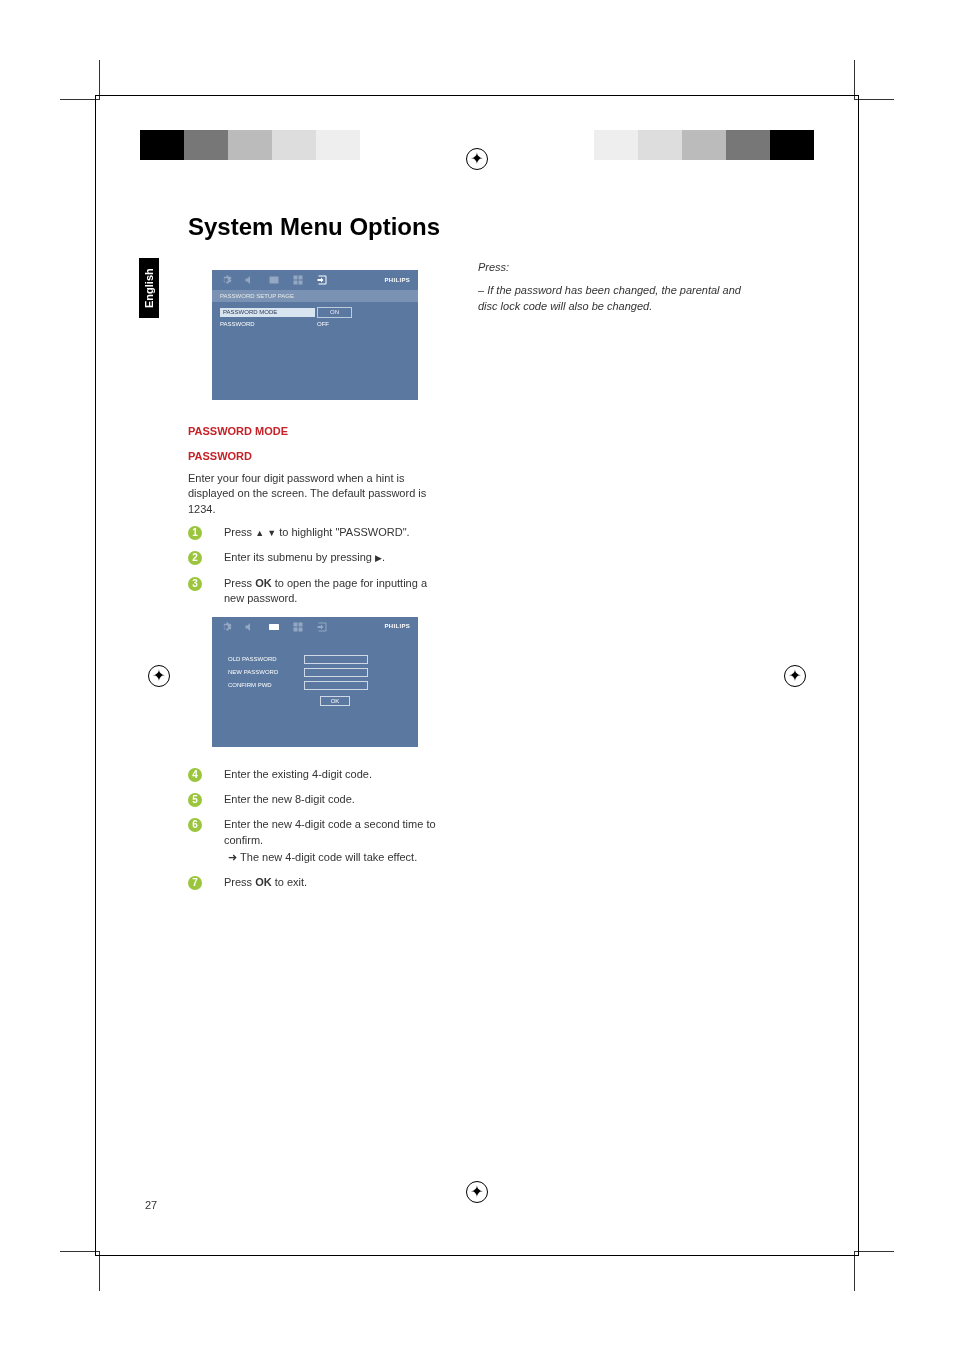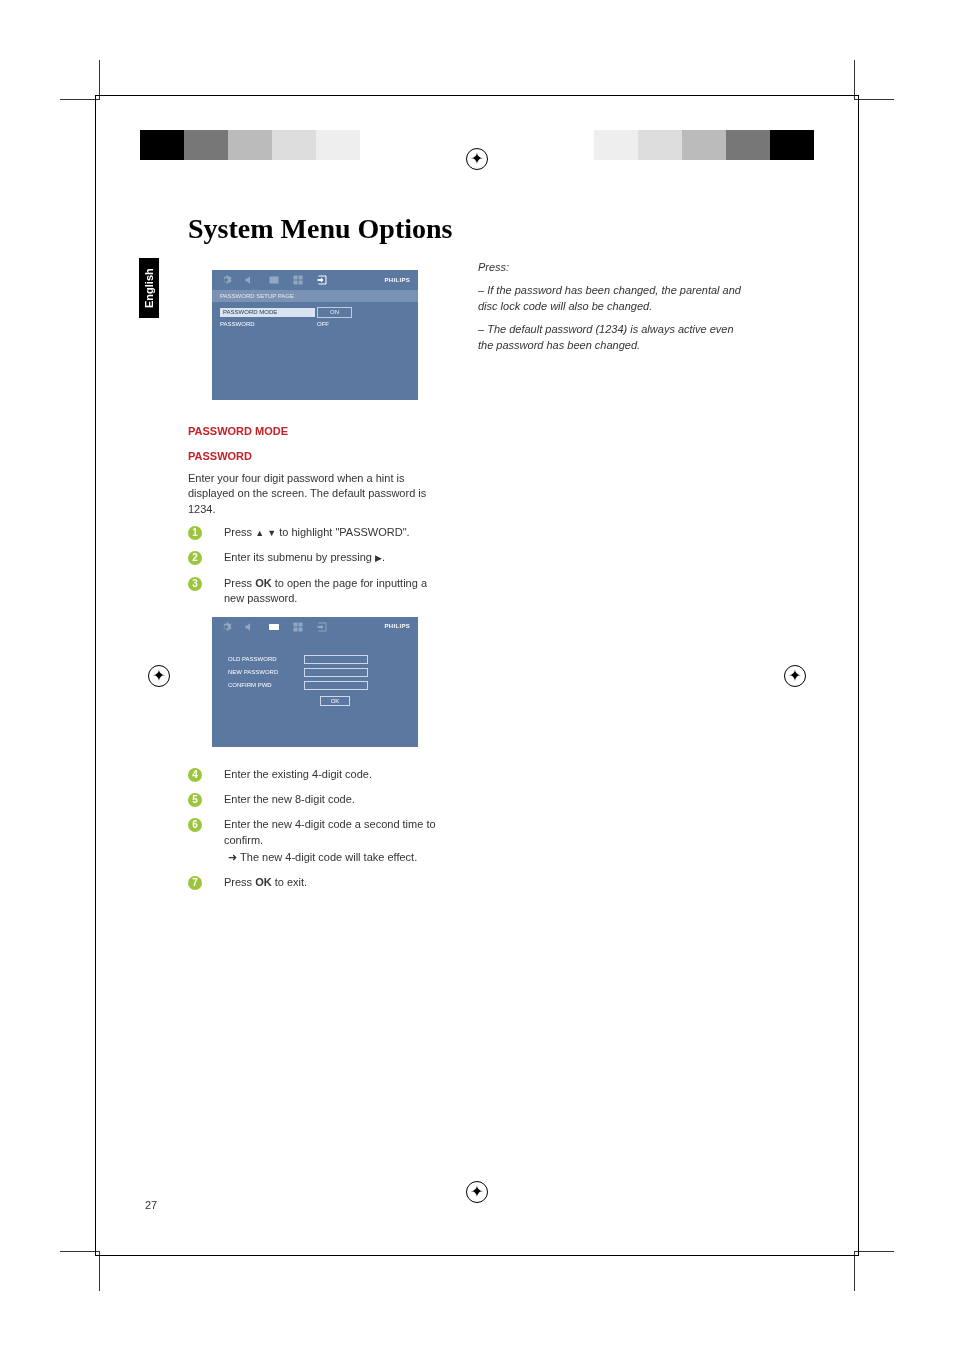--- a/index.html
+++ b/index.html
@@ -36,21 +36,21 @@
   .reg-left { top: 50%; left: 148px; transform: translateY(-50%); }
   .reg-right { top: 50%; right: 148px; transform: translateY(-50%); }
   .color-bars {
     position: absolute; top: 130px; height: 30px; display: flex;
   }
   .color-bars.left { left: 140px; }
   .color-bars.right { right: 140px; }
   .color-bars .sq { width: 22px; height: 30px; }
   .title {
     position: absolute; top: 213px; left: 188px;
-    font-size: 28px; font-weight: bold; color: #000; font-family: Liberation Serif, serif;
+    font-size: 24px; font-weight: bold; color: #000;
   }
   .lang-tab {
     position: absolute; top: 258px; left: 139px;
     width: 20px; height: 60px; background: #000; color: #fff;
     font-size: 11px; font-weight: bold;
     display: flex; align-items: center; justify-content: center;
     writing-mode: vertical-rl; transform: rotate(180deg);
   }
   .content {
     position: absolute; top: 260px; left: 188px; width: 625px;
@@ -265,17 +265,16 @@
       <div class="step-text">
         <span>Press </span><b>OK</b><span> to exit.</span>
       </div>
     </div>
 
   </div>
 
   <div class="col-right">
     <p>Press:</p>
     <p>–  If the password has been changed, the parental and disc lock code will also be changed.</p>
-    <p>–  The default password (1234) is always active even the password has been changed.</p>
   </div>
 </div>
 
 <div class="page-num">27</div>
 
 </body></html>

